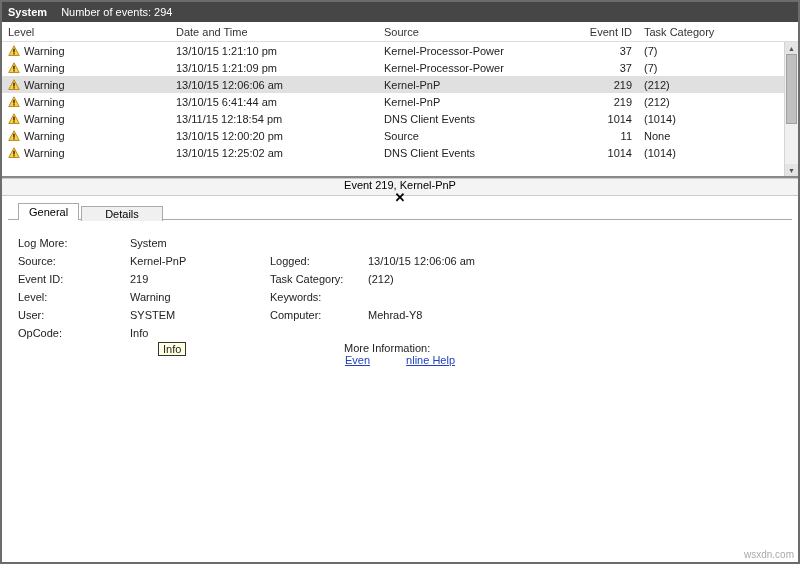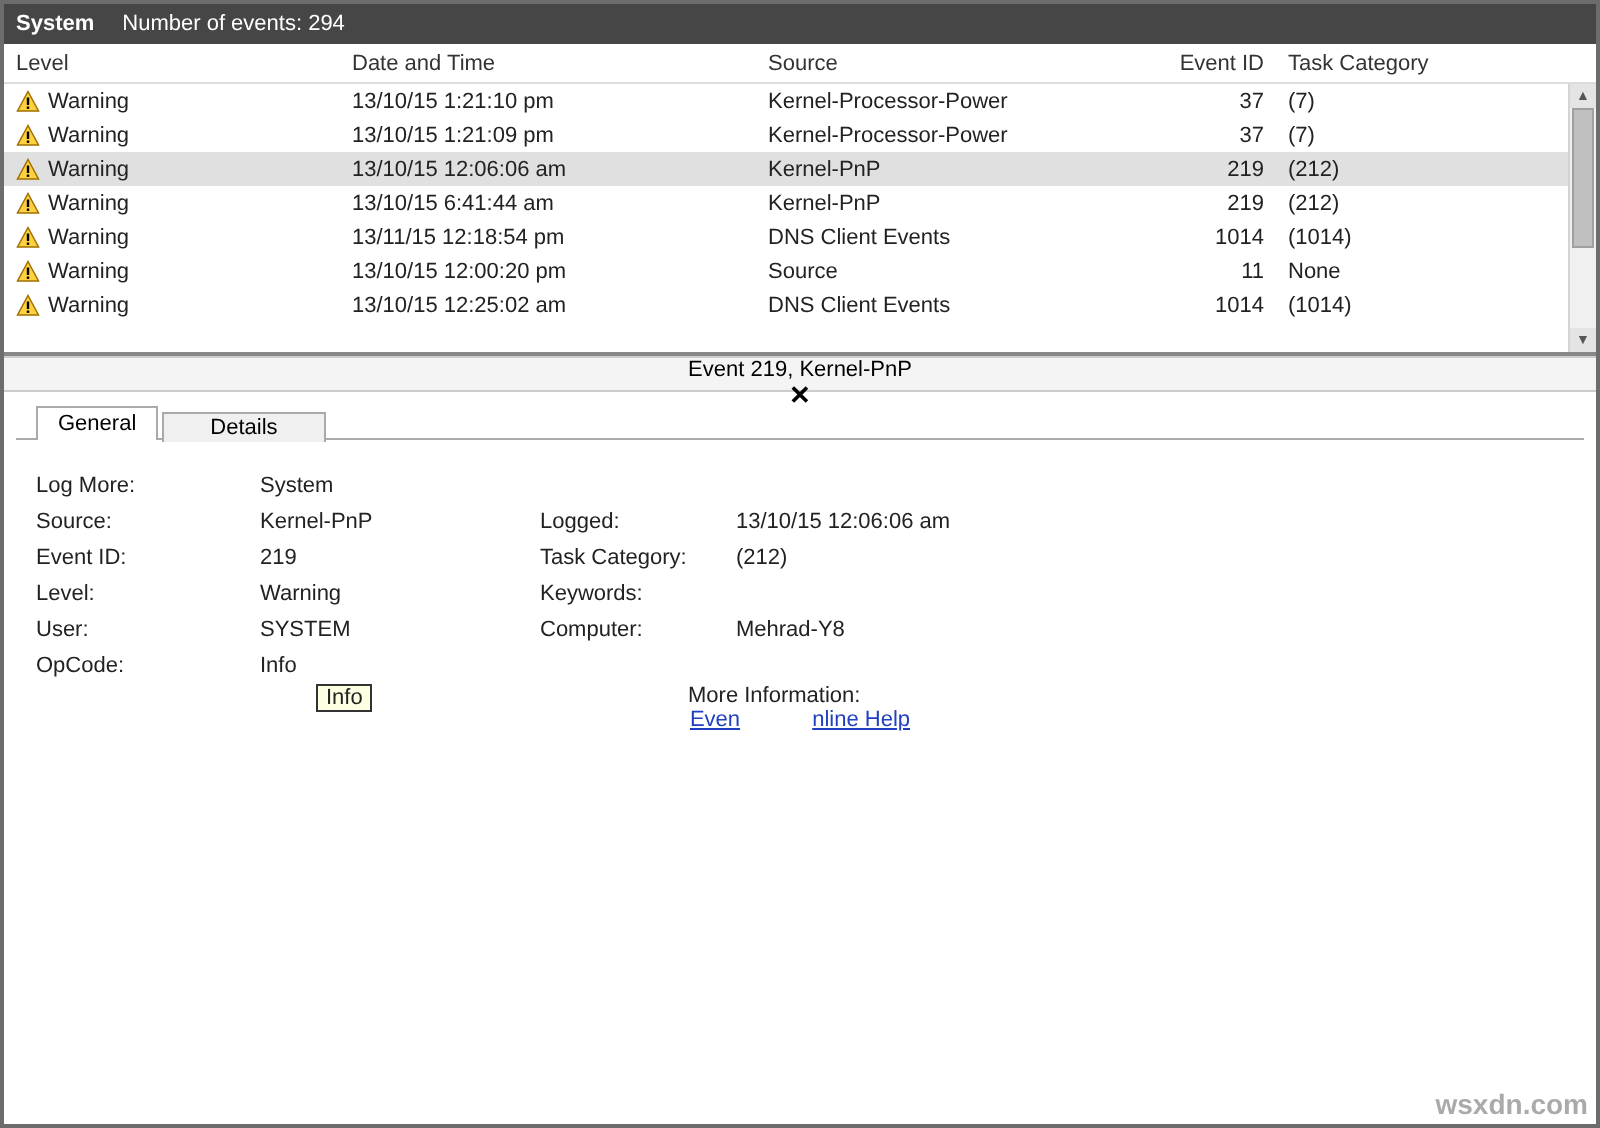--- a/index.html
+++ b/index.html
@@ -33,21 +33,21 @@
   .tab-content { margin: 6px 12px 0 12px; }
   .msg-box { border: 1px solid #b0b0b0; padding: 4px 6px; font-size: 11px; line-height: 14px; color: #222; height: 152px; }
   .props { margin: 14px 4px 0 4px; font-size: 11px; color: #222; }
   .props-row { display: flex; height: 18px; align-items: center; }
   .pk { width: 112px; }
   .pv { width: 140px; }
   .pk2 { width: 98px; }
   .pv2 { width: 200px; }
   a.link { color: #2040c0; text-decoration: underline; cursor: pointer; }
   .tooltip { position: absolute; background: #ffffe1; border: 1px solid #333; font-size: 11px; padding: 0 4px; }
-  .watermark { position: absolute; right: 4px; bottom: 2px; font-size: 14px; color: #aaa; font-weight: bold; }
+  .watermark { position: absolute; right: 4px; bottom: 2px; font-size: 10px; color: #aaa; }
 </style>
 </head>
 <body>
 
 <div class="top-bar">
   <span class="title">System</span>
   <span>Number of events: 294</span>
 </div>
 
 <div class="events-panel">

